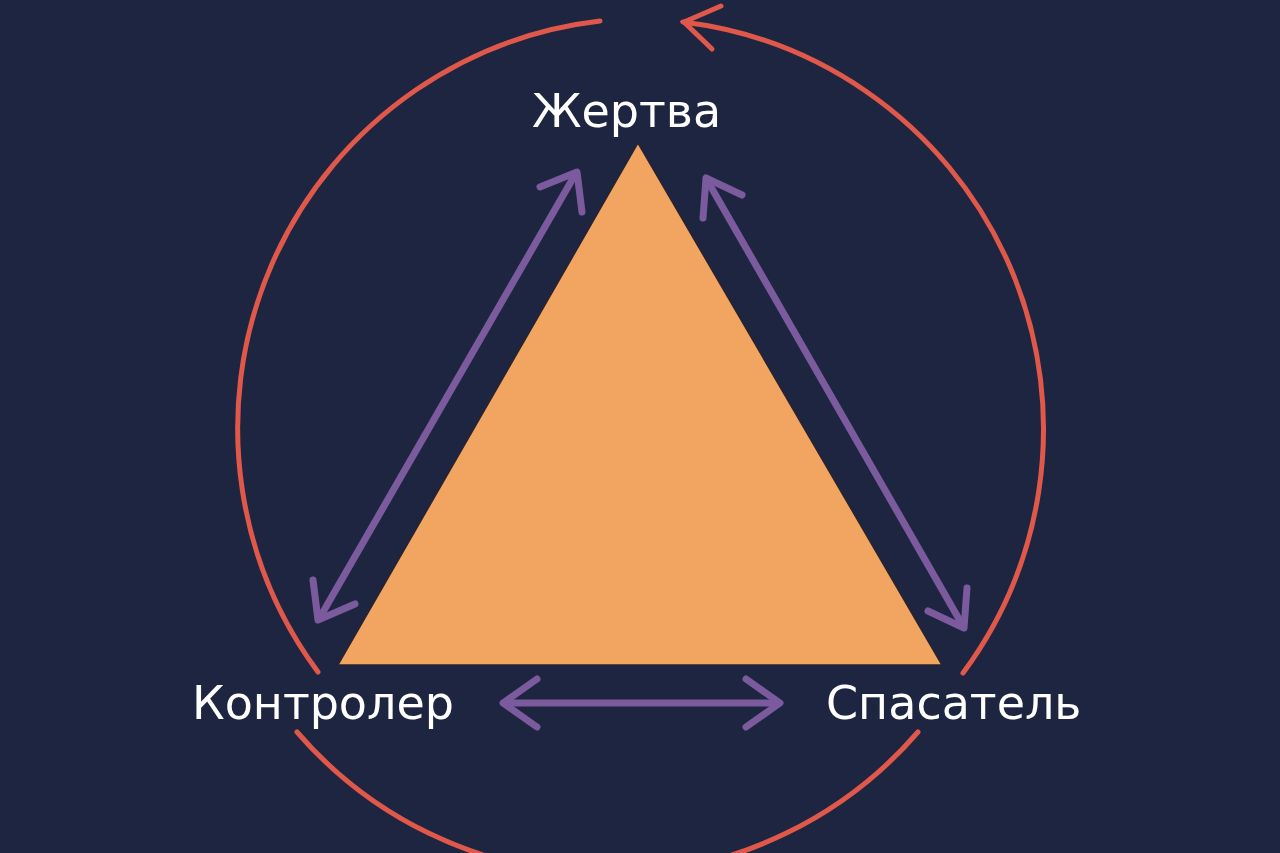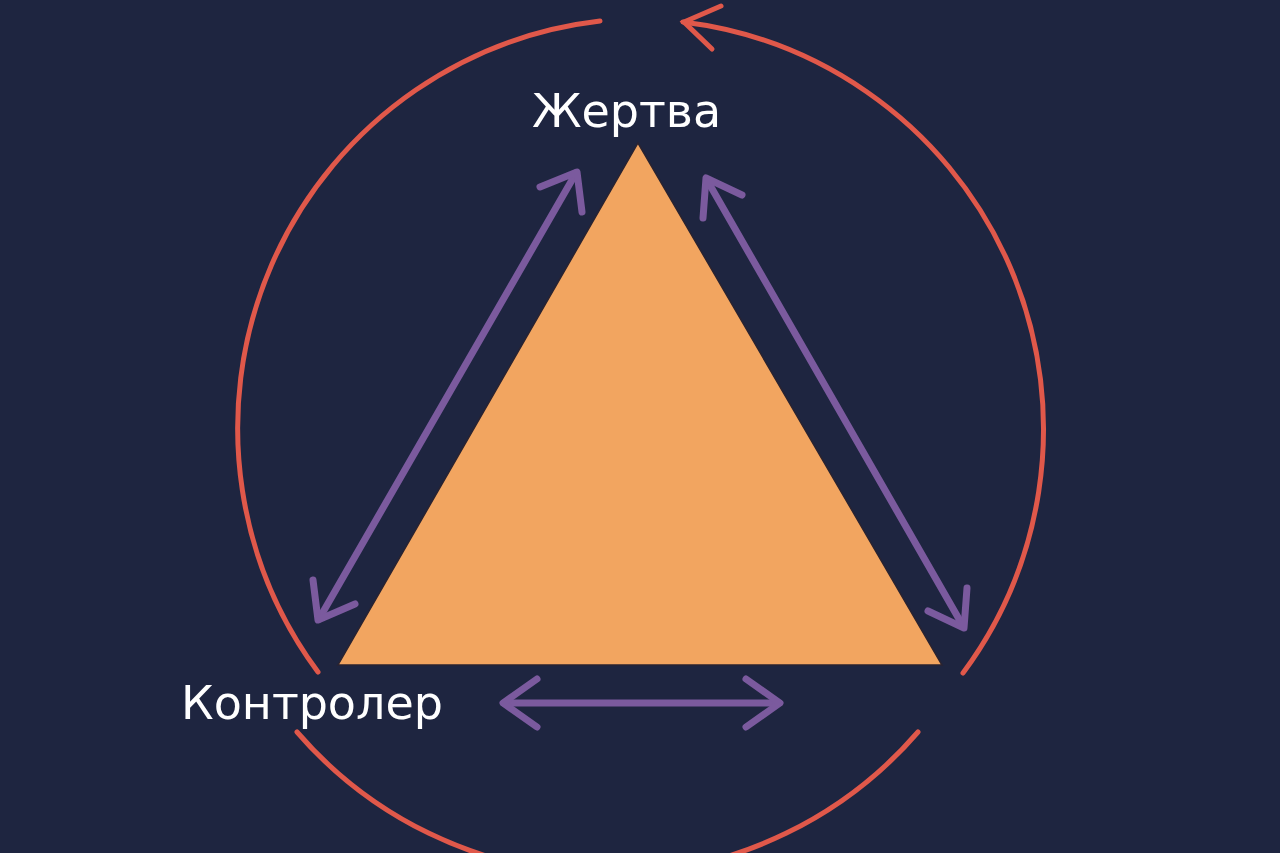--- a/index.html
+++ b/index.html
@@ -26,21 +26,21 @@
     .label {
       position: absolute;
       color: #FFFFFF;
       font-family: "DejaVu Sans", sans-serif;
       font-size: 46px;
       line-height: 1;
       white-space: nowrap;
       letter-spacing: 0px;
     }
     .label-top { left: 532px; top: 88px; }
-    .label-left { left: 181px; top: 680px; }
+    .label-left { left: 192px; top: 680px; }
     .label-right { left: 826px; top: 680px; }
   </style>
 </head>
 <body>
 
 <div class="stage">
   <svg class="diagram" viewBox="0 0 1280 853" xmlns="http://www.w3.org/2000/svg">
 
     <g fill="none" stroke="#E0584A" stroke-width="5" stroke-linecap="round">
 
@@ -72,13 +72,14 @@
       <g>
         <line x1="504" y1="703" x2="778" y2="703"></line>
         <path d="M 537 679 L 503 703 L 537 727"></path>
         <path d="M 746 679 L 780 703 L 746 727"></path>
       </g>
     </g>
   </svg>
 
   <div class="label label-top">Жертва</div>
   <div class="label label-left">Контролер</div>
+  <div class="label label-right">Спасатель</div>
 </div>
 
 </body></html>

